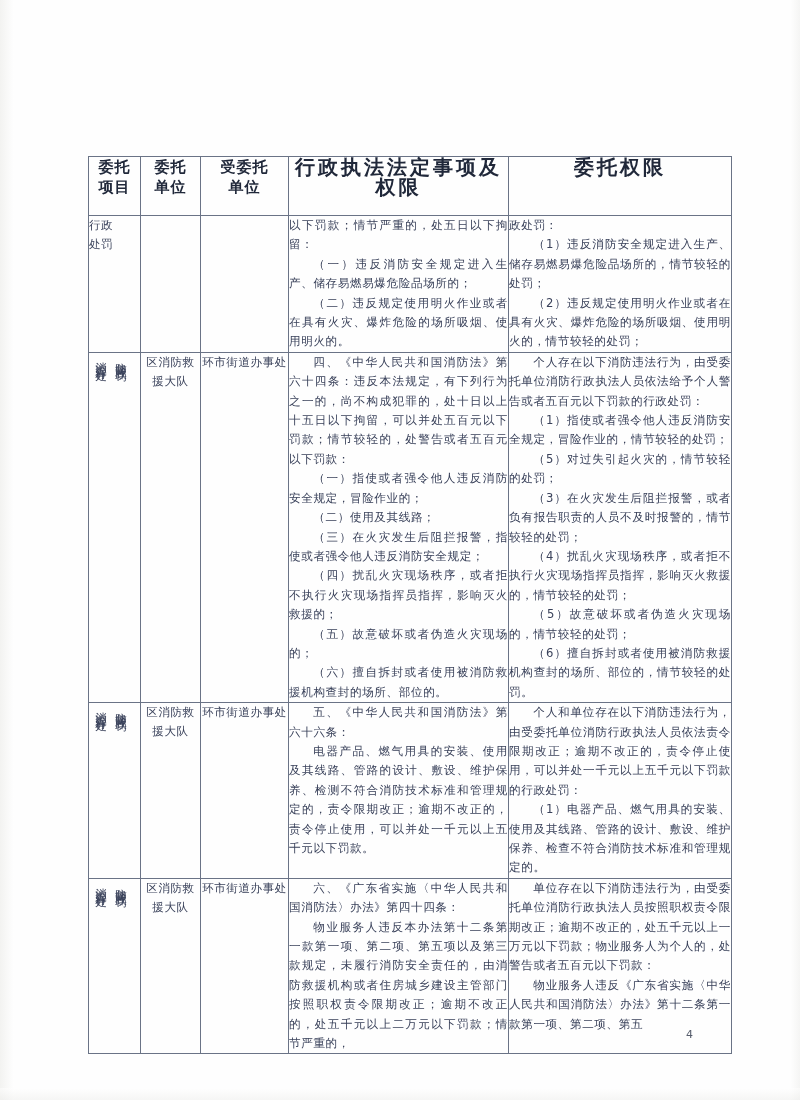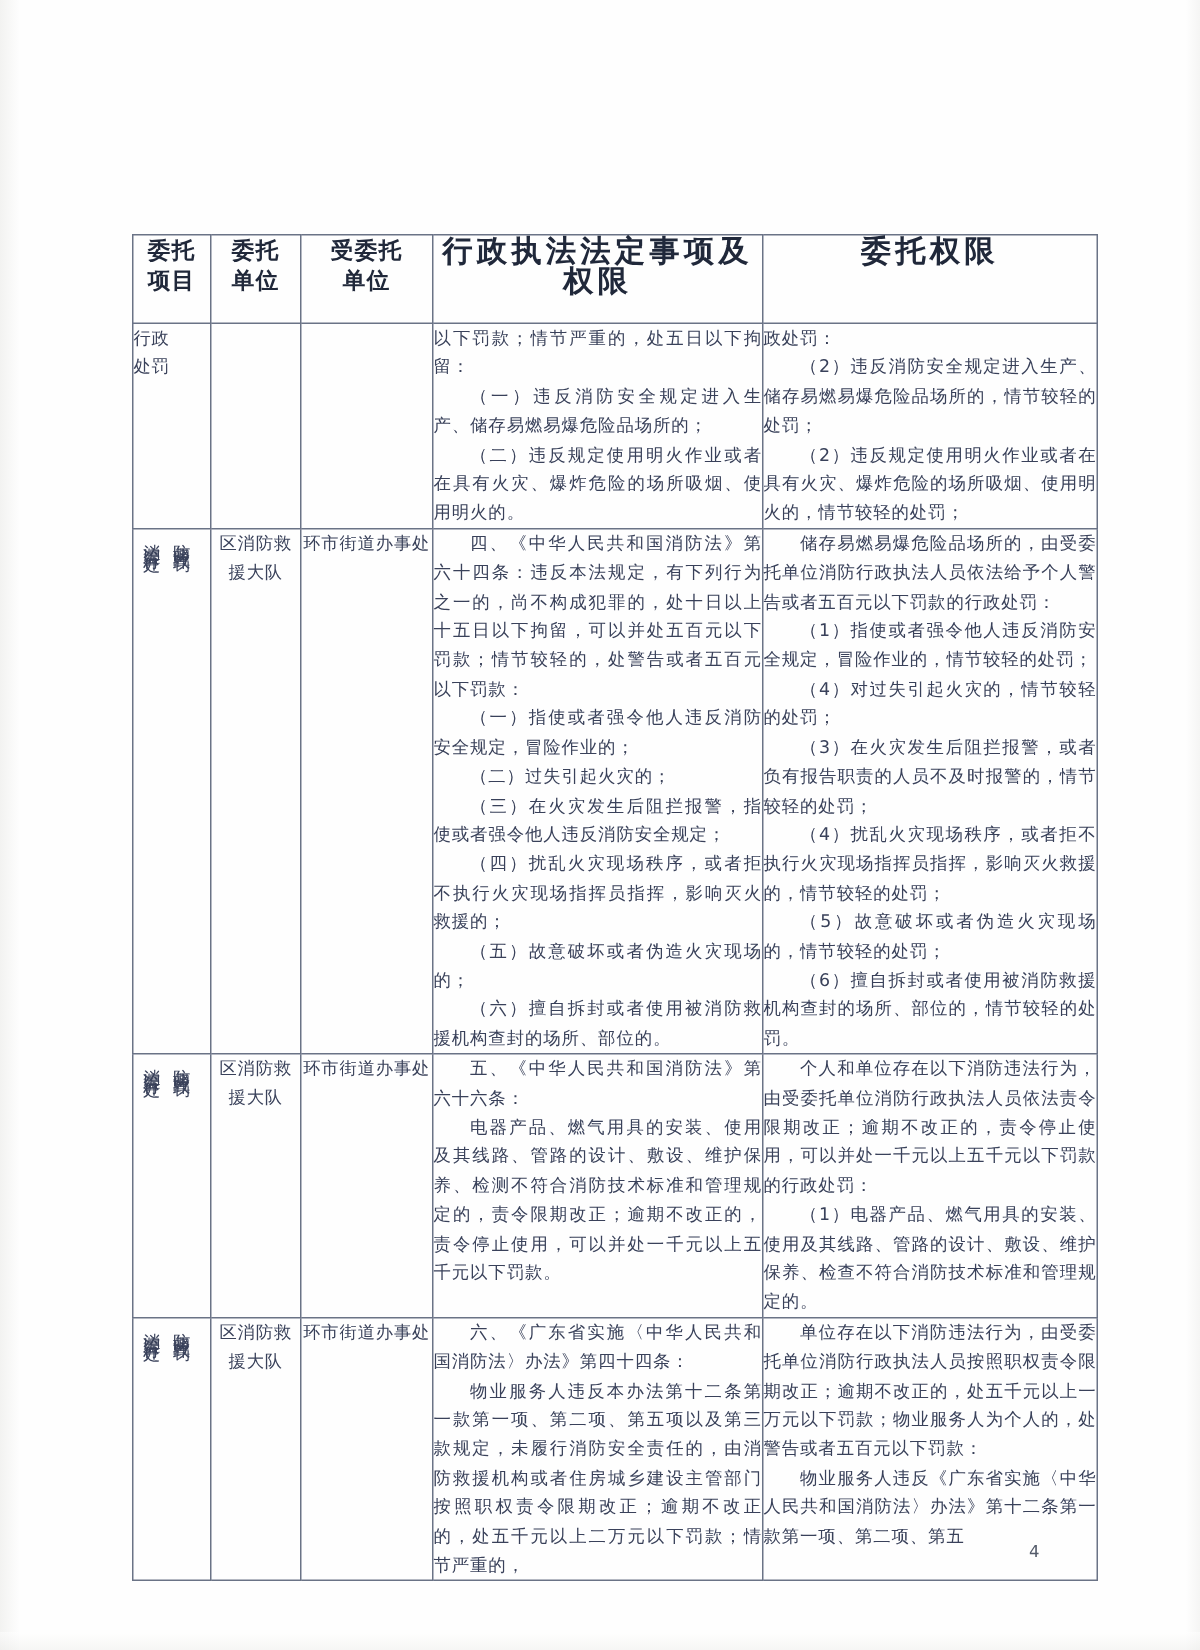--- a/index.html
+++ b/index.html
@@ -209,21 +209,21 @@
         </td>
         <td class="cell-mid"></td>
         <td class="cell-mid"></td>
         <td class="txt">
           <p>以下罚款；情节严重的，处五日以下拘留：</p>
           <p class="indent">（一）违反消防安全规定进入生产、储存易燃易爆危险品场所的；</p>
           <p class="indent">（二）违反规定使用明火作业或者在具有火灾、爆炸危险的场所吸烟、使用明火的。</p>
         </td>
         <td class="txt">
           <p>政处罚：</p>
-          <p class="indent">（2）违反消防安全规定进入生产、储存易燃易爆危险品场所的，情节较轻的处罚；</p>
+          <p class="indent">（1）违反消防安全规定进入生产、储存易燃易爆危险品场所的，情节较轻的处罚；</p>
           <p class="indent">（2）违反规定使用明火作业或者在具有火灾、爆炸危险的场所吸烟、使用明火的，情节较轻的处罚；</p>
         </td>
       </tr>
 
       <tr class="r2">
         <td class="cell-item">
           <div class="vert-pair">
             <span class="vert-col">消监管行处</span>
             <span class="vert-col">防督理政罚</span>
           </div>
@@ -234,30 +234,30 @@
             </div>
         </td>
         <td class="cell-mid">
           <div class="vcenter">
               <span class="inline-block-txt">环市街道办事处</span>
             </div>
         </td>
         <td class="txt">
           <p class="indent">四、《中华人民共和国消防法》第六十四条：违反本法规定，有下列行为之一的，尚不构成犯罪的，处十日以上十五日以下拘留，可以并处五百元以下罚款；情节较轻的，处警告或者五百元以下罚款：</p>
           <p class="indent">（一）指使或者强令他人违反消防安全规定，冒险作业的；</p>
-          <p class="indent">（二）过失引起火灾的；</p>
+          <p class="indent">（二）使用及其线路；</p>
           <p class="indent">（三）在火灾发生后阻拦报警，指使或者强令他人违反消防安全规定；</p>
           <p class="indent">（四）扰乱火灾现场秩序，或者拒不执行火灾现场指挥员指挥，影响灭火救援的；</p>
           <p class="indent">（五）故意破坏或者伪造火灾现场的；</p>
           <p class="indent">（六）擅自拆封或者使用被消防救援机构查封的场所、部位的。</p>
         </td>
         <td class="txt">
-          <p class="indent">储存易燃易爆危险品场所的，由受委托单位消防行政执法人员依法给予个人警告或者五百元以下罚款的行政处罚：</p>
+          <p class="indent">个人存在以下消防违法行为，由受委托单位消防行政执法人员依法给予个人警告或者五百元以下罚款的行政处罚：</p>
           <p class="indent">（1）指使或者强令他人违反消防安全规定，冒险作业的，情节较轻的处罚；</p>
-          <p class="indent">（4）对过失引起火灾的，情节较轻的处罚；</p>
+          <p class="indent">（5）对过失引起火灾的，情节较轻的处罚；</p>
           <p class="indent">（3）在火灾发生后阻拦报警，或者负有报告职责的人员不及时报警的，情节较轻的处罚；</p>
           <p class="indent">（4）扰乱火灾现场秩序，或者拒不执行火灾现场指挥员指挥，影响灭火救援的，情节较轻的处罚；</p>
           <p class="indent">（5）故意破坏或者伪造火灾现场的，情节较轻的处罚；</p>
           <p class="indent">（6）擅自拆封或者使用被消防救援机构查封的场所、部位的，情节较轻的处罚。</p>
         </td>
       </tr>
 
       <tr class="r3">
         <td class="cell-item">
           <div class="vert-pair">

